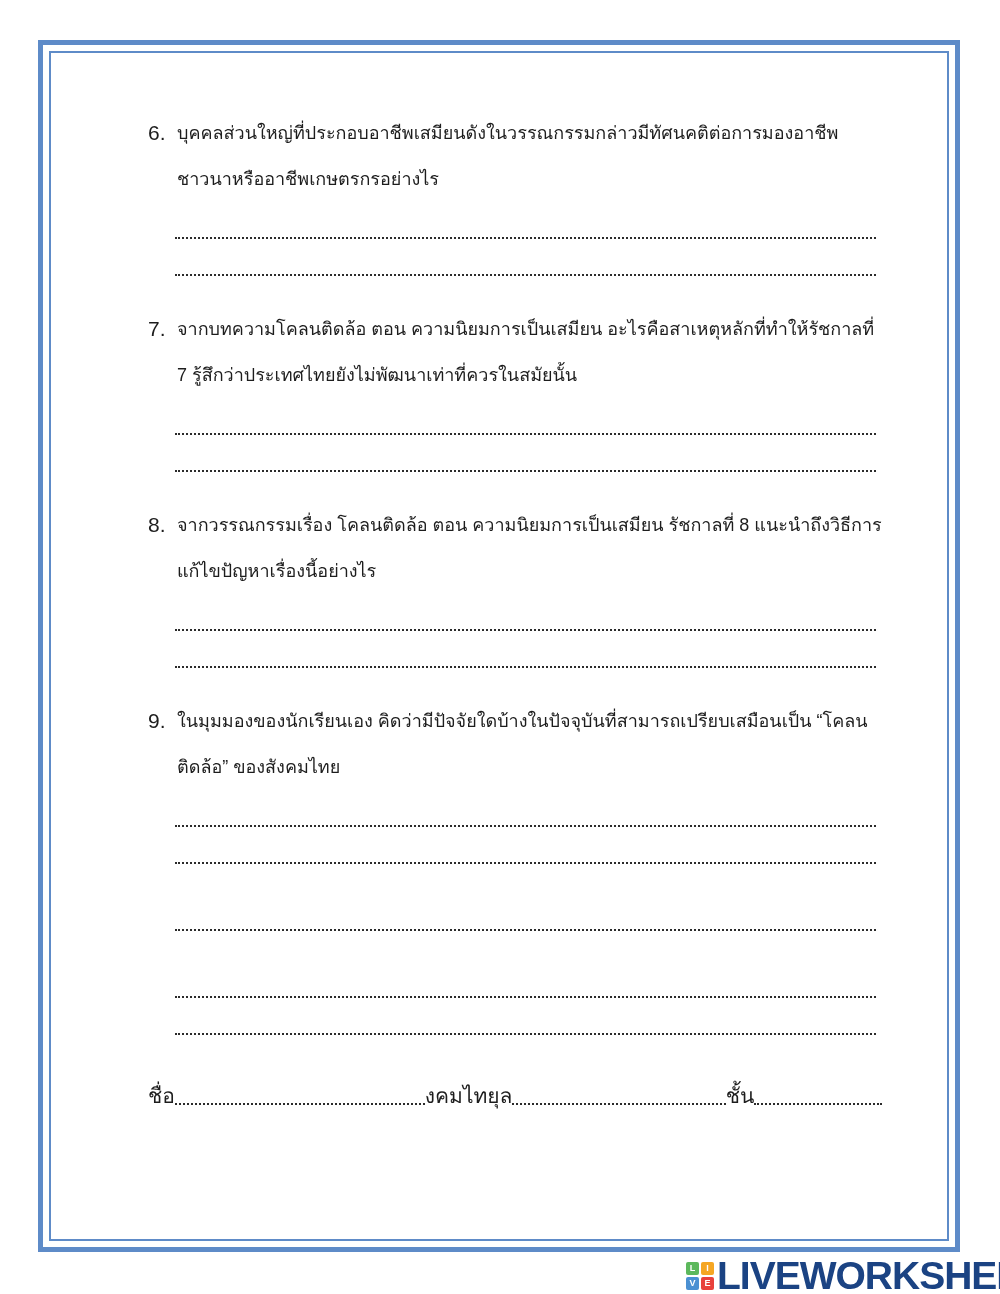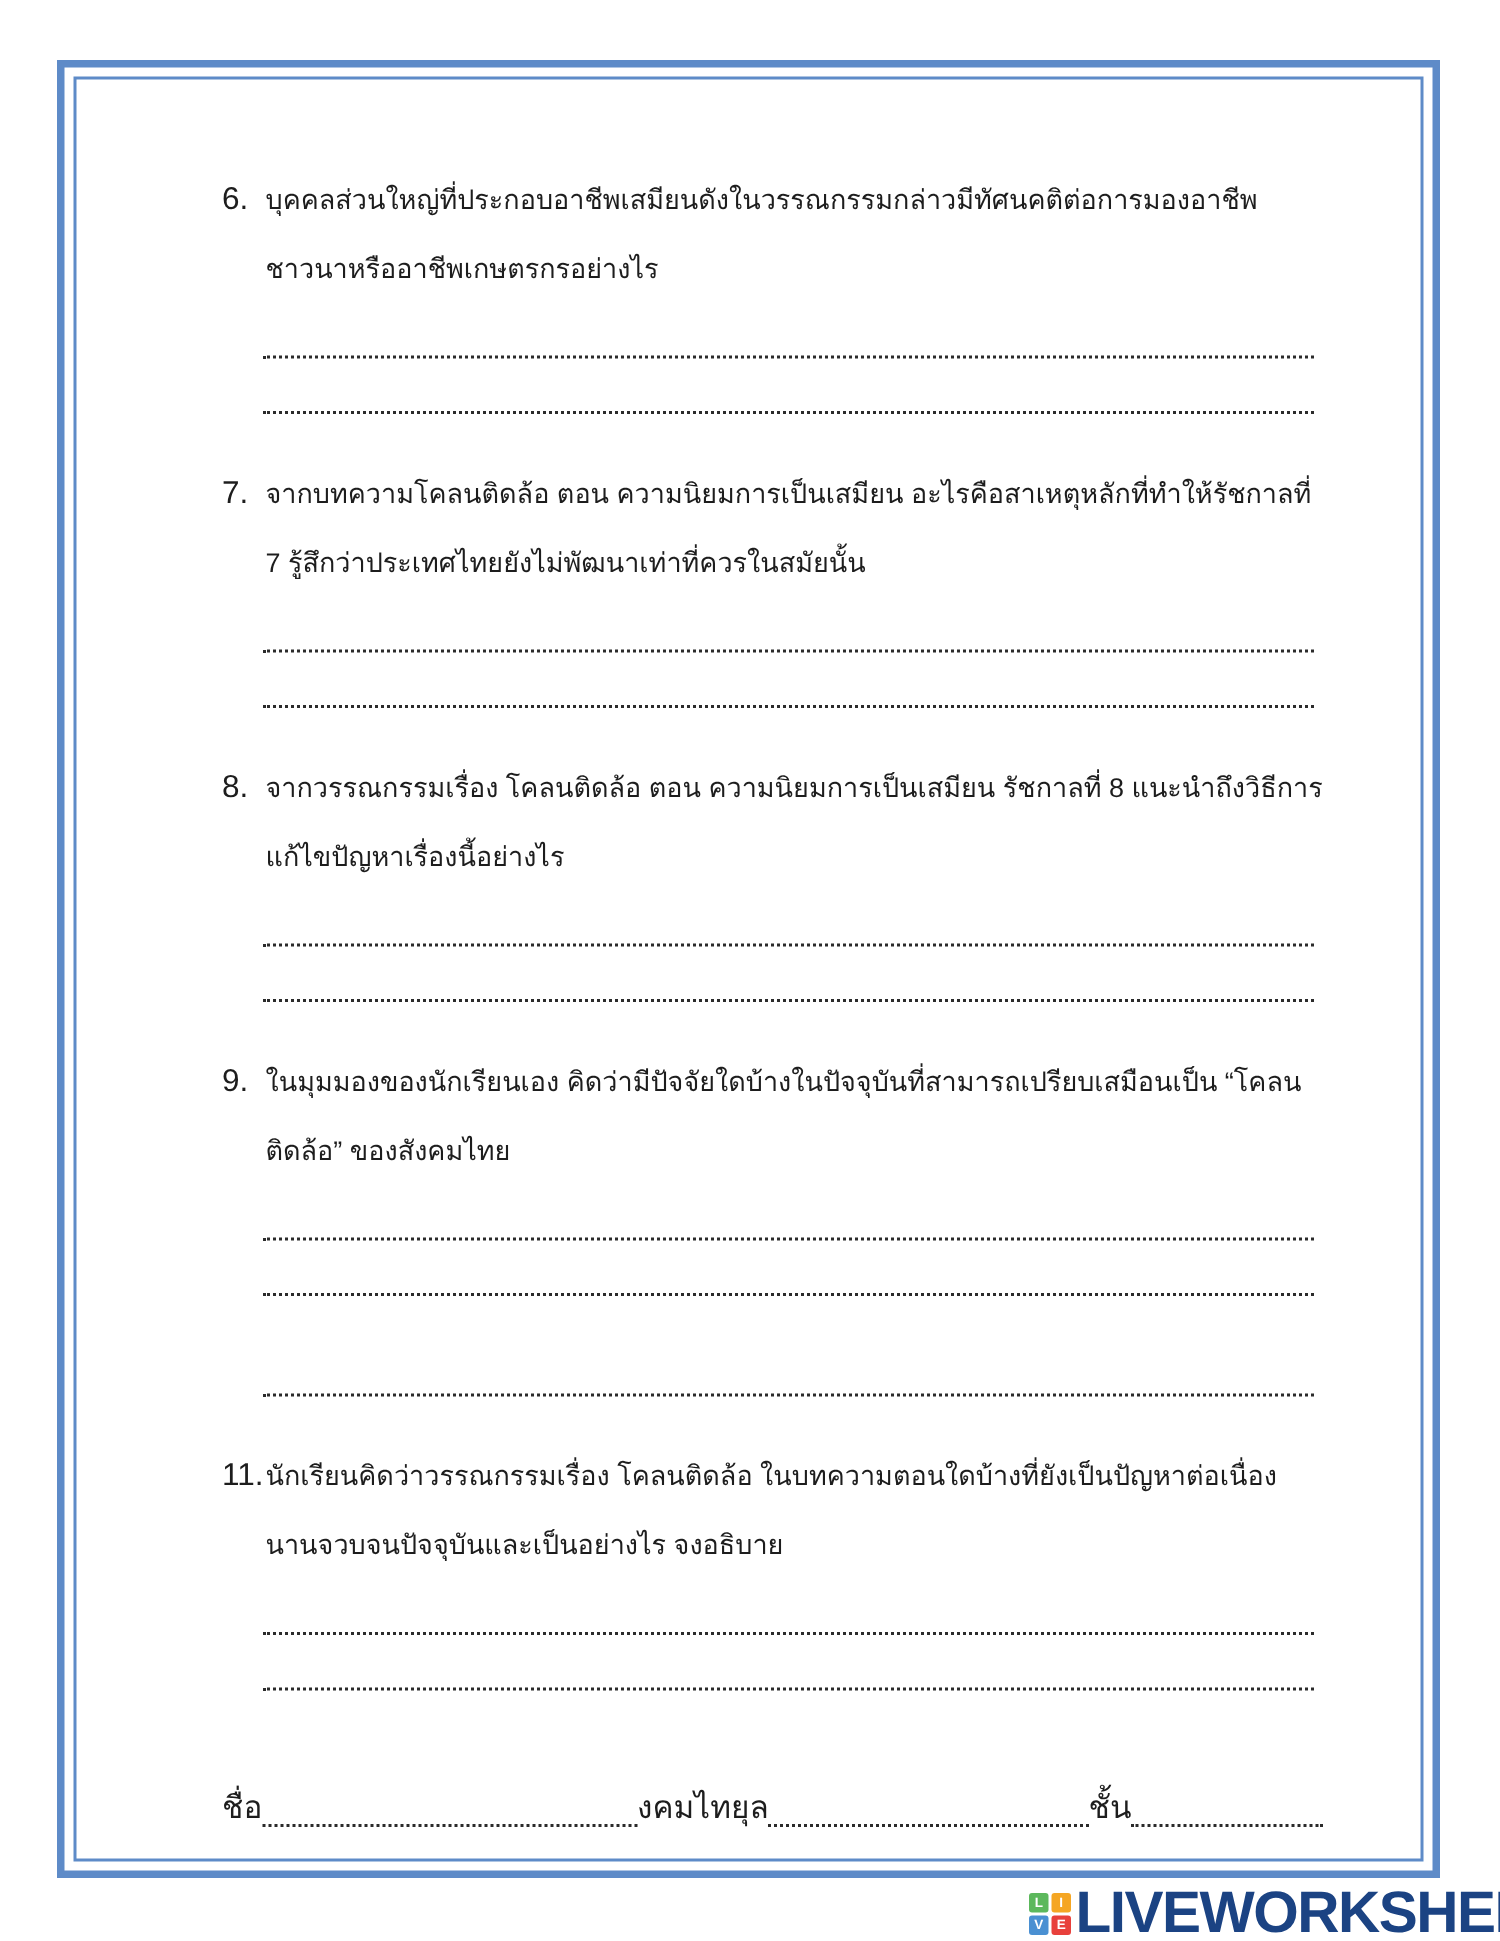--- a/index.html
+++ b/index.html
@@ -32,22 +32,22 @@
     flex:1;
     font-size:18px; line-height:46px;
   }
   .answers { margin-left:27px; }
   .answer-line {
     height:37px;
     border-bottom:2px dotted #2b2b2b;
     width:701px;
   }
   .name-row {
-    display:flex; align-items:center;
-    margin-top:64px; width:734px;
+    display:flex; align-items:flex-start;
+    margin-top:46px; width:734px;
     font-size:21px; line-height:30px;
   }
   .name-label { flex:0 0 auto; }
   .dotfill {
     height:24px;
     border-bottom:2px dotted #2b2b2b;
   }
   .fill-1 { flex:2.25; }
   .fill-2 { flex:1.92; }
   .fill-3 { flex:1.15; }
@@ -125,24 +125,20 @@
     </div>
   </div>
 
   <div class="question">
     <div class="answers">
       <div class="answer-line"></div>
     </div>
   </div>
 
   <div class="question">
-    <div class="q-row">
-      <div class="q-num">11.</div>
-      <div class="q-text">นักเรียนคิดว่าวรรณกรรมเรื่อง โคลนติดล้อ ในบทความตอนใดบ้างที่ยังเป็นปัญหาต่อเนื่องนานจวบจนปัจจุบันและเป็นอย่างไร จงอธิบาย</div>
-    </div>
     <div class="answers">
       <div class="answer-line"></div>
       <div class="answer-line"></div>
     </div>
   </div>
 
   <div class="name-row">
     <span class="name-label">ชื่อ</span>
     <span class="dotfill fill-1"></span>
     <span class="name-label">งคมไทยุล</span>

